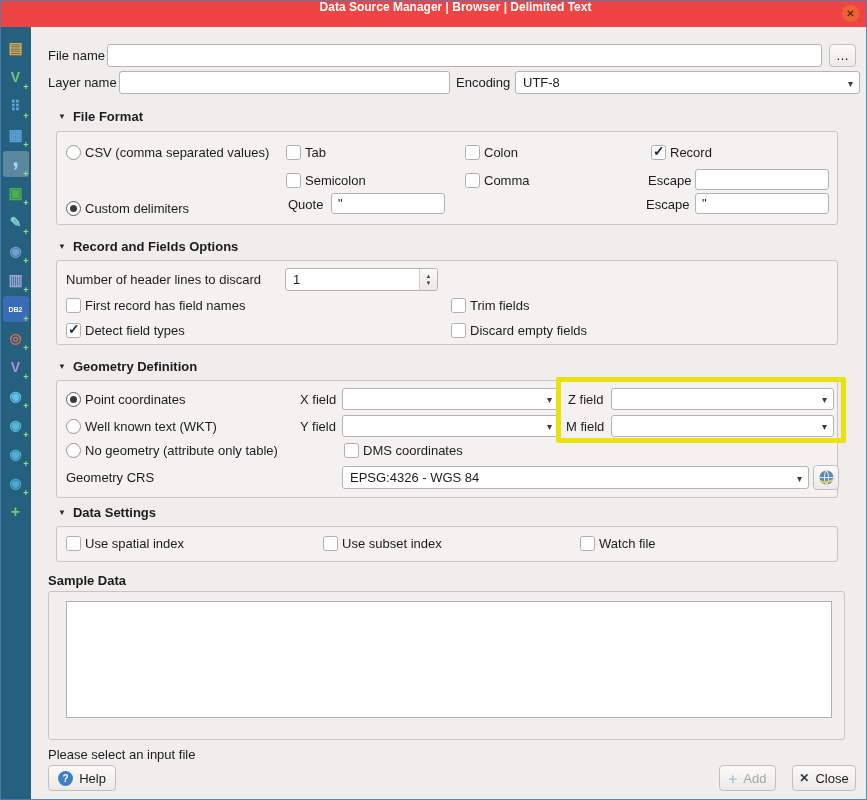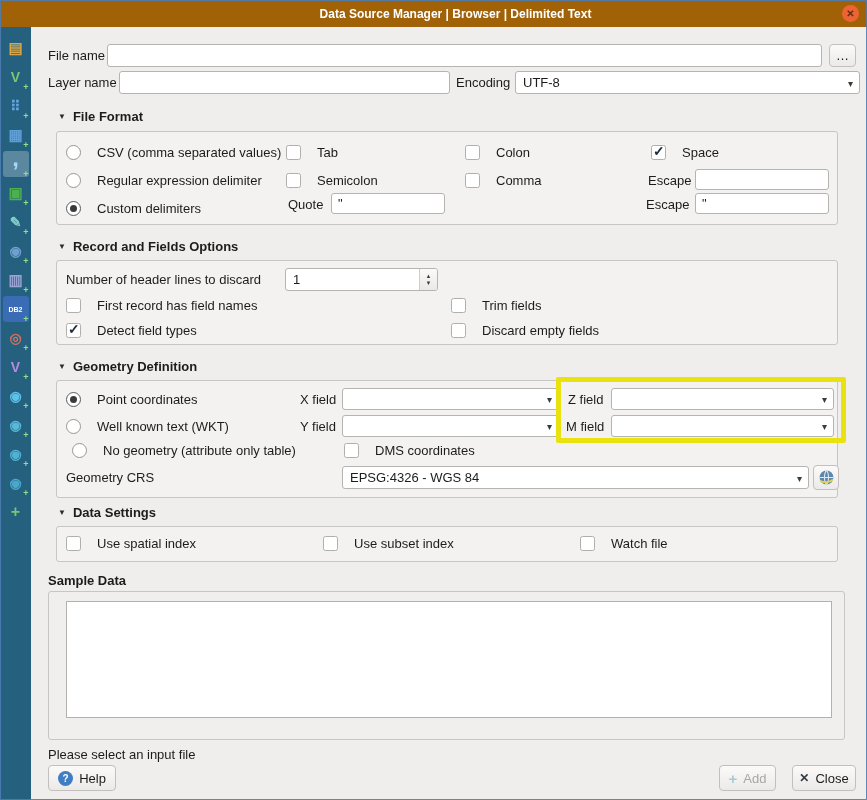--- a/index.html
+++ b/index.html
@@ -1,19 +1,19 @@
 <!DOCTYPE html>
 <html><head>
 <meta charset="utf-8">
 <style>
   html,body{margin:0;padding:0;}
   .window{position:relative;width:867px;height:800px;background:#efeeec;
     font-family:"Liberation Sans",sans-serif;font-size:13px;color:#1c1c1c;overflow:hidden;}
-  .titlebar{position:absolute;top:0;left:0;right:0;height:27px;background:#a16207;
-    display:flex;align-items:center;justify-content:center;z-index:10;padding-left:44px;}
+  .titlebar{position:absolute;top:0;left:0;right:0;height:27px;background:#ef4444;
+    display:flex;justify-content:center;z-index:10;padding-left:44px;}
   .titlebar .title{color:#ffffff;font-weight:bold;font-size:12px;}
   .close-btn{position:absolute;right:8px;top:5px;width:17px;height:17px;border-radius:50%;
     background:#ec6434;display:flex;align-items:center;justify-content:center;
     font-size:10px;font-weight:bold;color:#64290f;cursor:pointer;}
   .sidebar{position:absolute;left:0;top:27px;bottom:0;width:31px;background:#25607f;
     padding-top:5px;box-sizing:border-box;z-index:5;}
   .sb-icon{position:relative;width:26px;height:26px;margin:3px auto;display:flex;
     align-items:center;justify-content:center;font-weight:bold;border-radius:3px;cursor:pointer;}
   .sb-icon.selected{background:rgba(255,255,255,.25);}
   .sb-icon.badged::after{content:"+";position:absolute;right:0;bottom:-2px;font-size:9px;
@@ -27,21 +27,21 @@
     font:13px "Liberation Sans",sans-serif;padding:0 6px;box-sizing:border-box;color:#1c1c1c;}
   .mini-btn,.btn{position:absolute;border:1px solid #c2c0bd;border-radius:4px;
     background:linear-gradient(#fbfaf9,#eceae8);font:13px "Liberation Sans",sans-serif;
     color:#1c1c1c;display:flex;align-items:center;justify-content:center;gap:6px;
     cursor:pointer;box-sizing:border-box;}
   .btn[aria-disabled="true"]{color:#a7a7a7;}
   .combo{position:absolute;border:1px solid #b6b4b1;border-radius:3px;background:#fff;
     display:flex;align-items:center;padding:0 18px 0 7px;box-sizing:border-box;cursor:pointer;}
   .combo .arrow{position:absolute;right:6px;top:50%;transform:translateY(-50%);
     font-size:10px;color:#3c3c3c;}
-  .check-item,.radio-item{position:absolute;display:flex;align-items:center;gap:16px;
+  .check-item,.radio-item{position:absolute;display:flex;align-items:center;gap:4px;
     height:18px;cursor:pointer;white-space:nowrap;}
   .checkbox{width:15px;height:15px;background:#fff;border:1px solid #b1afac;
     border-radius:2.5px;position:relative;flex:0 0 auto;box-sizing:border-box;}
   .checkbox.checked::after{content:"✓";position:absolute;left:1px;top:-3px;font-size:14px;
     font-weight:bold;color:#1f2c36;}
   .radio{width:15px;height:15px;background:#fff;border:1px solid #98968f;border-radius:50%;
     position:relative;flex:0 0 auto;box-sizing:border-box;}
   .radio.checked{border-color:#5c5c5c;}
   .radio.checked::after{content:"";position:absolute;left:3px;top:3px;width:7px;height:7px;
     border-radius:50%;background:#3a3a3a;}
@@ -145,24 +145,20 @@
   <div class="group-head" style="left:58px;top:109px">
     <span class="garrow">▼</span>
     <span class="gtitle">File Format</span>
   </div>
   <div class="frame" style="left:56px;top:131px;width:780px;height:92px"></div>
 
   <div class="radio-item" style="left:66px;top:143px">
     <span class="radio"></span>
     <span>CSV (comma separated values)</span>
   </div>
-  <div class="radio-item" style="left:66px;top:171px">
-    <span class="radio"></span>
-    <span>Regular expression delimiter</span>
-  </div>
   <div class="radio-item" style="left:66px;top:199px">
     <span class="radio checked"></span>
     <span>Custom delimiters</span>
   </div>
 
   <div class="check-item" style="left:286px;top:143px">
     <span class="checkbox"></span>
     <span>Tab</span>
   </div>
   <div class="check-item" style="left:286px;top:171px">
@@ -176,21 +172,21 @@
     <span class="checkbox"></span>
     <span>Colon</span>
   </div>
   <div class="check-item" style="left:465px;top:171px">
     <span class="checkbox"></span>
     <span>Comma</span>
   </div>
 
   <div class="check-item" style="left:651px;top:143px">
     <span class="checkbox checked"></span>
-    <span>Space</span>
+    <span>Record</span>
   </div>
   <span class="label" style="left:648px;top:173px">Escape</span>
   <input class="tinput" style="left: 695px; top: 169px; width: 134px; height: 21px;" value="">
   <span class="label" style="left:646px;top:197px">Escape</span>
   <input class="tinput" style="left: 695px; top: 193px; width: 134px; height: 21px;" value="&quot;">
 
   <div class="group-head" style="left:58px;top:239px">
     <span class="garrow">▼</span>
     <span class="gtitle">Record and Fields Options</span>
   </div>
@@ -229,21 +225,21 @@
   <div class="frame" style="left:56px;top:380px;width:780px;height:116px"></div>
 
   <div class="radio-item" style="left:66px;top:390px">
     <span class="radio checked"></span>
     <span>Point coordinates</span>
   </div>
   <div class="radio-item" style="left:66px;top:417px">
     <span class="radio"></span>
     <span>Well known text (WKT)</span>
   </div>
-  <div class="radio-item" style="left:72px;top:441px">
+  <div class="radio-item" style="left:66px;top:441px">
     <span class="radio"></span>
     <span>No geometry (attribute only table)</span>
   </div>
 
   <span class="label" style="left:300px;top:392px">X field</span>
   <div class="combo" style="left:342px;top:388px;width:217px;height:22px">
     <span></span>
     <span class="arrow">▾</span>
   </div>
   <span class="label" style="left:300px;top:419px">Y field</span>

